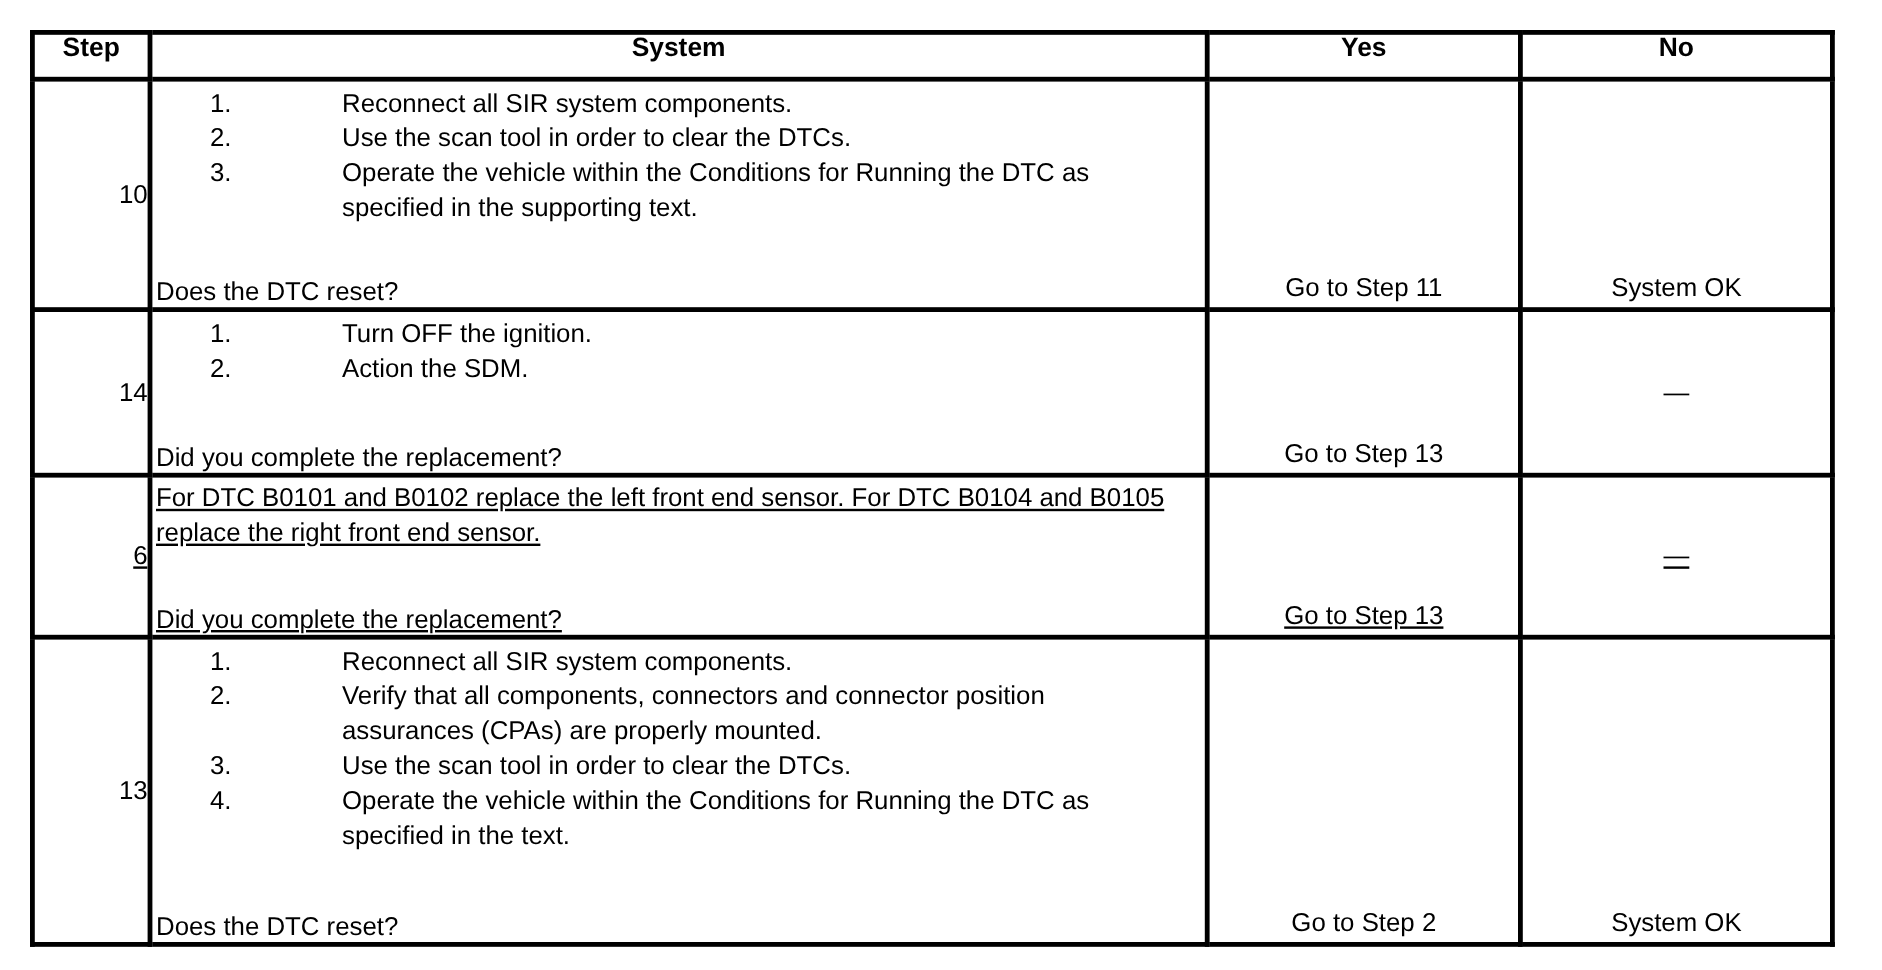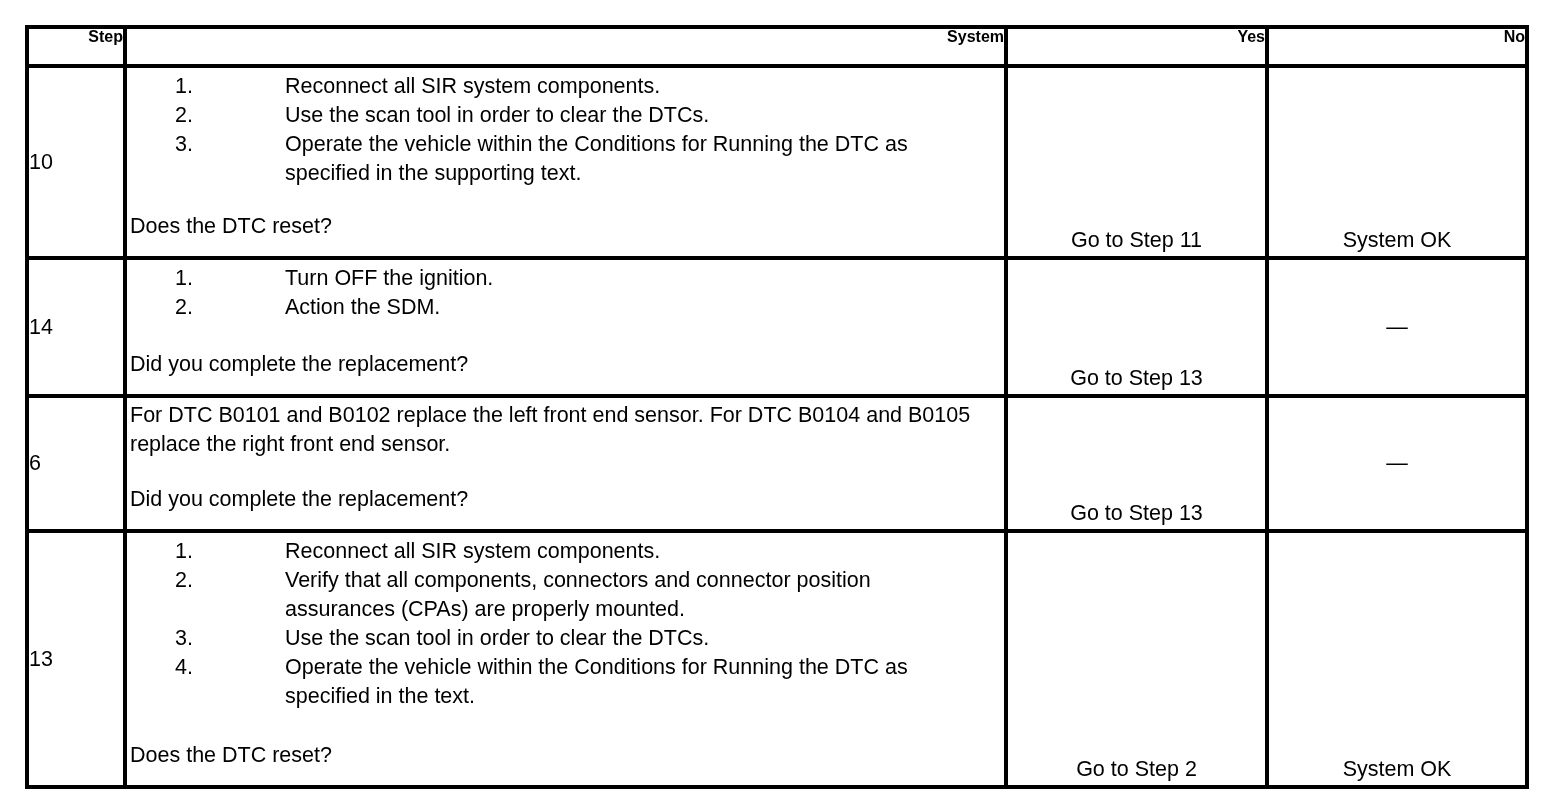--- a/index.html
+++ b/index.html
@@ -25,44 +25,44 @@
   table.dtc-table th,
   table.dtc-table td {
     border: 4px solid #000000;
     padding: 0;
     vertical-align: top;
     overflow: hidden;
   }
   thead th {
     height: 35px;
     vertical-align: middle;
-    text-align: right;
+    text-align: center;
     font-weight: bold;
-    font-size: 16px;
+    font-size: 22px;
     line-height: 1;
   }
   .col-step   { width: 98px;  }
   .col-action { width: 881px; }
   .col-yes    { width: 261px; }
   .col-no     { width: 260px; }
 
   
   tbody tr:nth-child(1) .vfill { height: 188px; }
   tbody tr:nth-child(2) .vfill { height: 134px; }
-  tbody tr:nth-child(3) .vfill { height: 131px; }
+  tbody tr:nth-child(3) .vfill { height: 131px; text-decoration: underline; }
   tbody tr:nth-child(4) .vfill { height: 252px; }
 
   .vfill {
     display: flex;
     flex-direction: column;
     width: 100%;
   }
   .cell-step .vfill {
     justify-content: center;
-    align-items: flex-start;
+    align-items: flex-end;
     font-size: 21.5px;
   }
   .cell-action .vfill {
     justify-content: space-between;
     align-items: stretch;
   }
   .cell-answer .vfill {
     justify-content: flex-end;
     align-items: center;
     border-radius: 26px;
@@ -95,21 +95,21 @@
 
   .action-paragraph {
     margin: 0;
     padding: 3px 4px 0 3px;
     font-size: 21.5px;
     line-height: 29px;
   }
   .action-question {
     font-size: 21.5px;
     line-height: 26px;
-    padding: 0 0 17px 3px;
+    padding: 0 0 0 3px;
   }
 </style>
 </head>
 <body>
 
 <div class="page">
   <table class="dtc-table">
     <colgroup>
       <col class="col-step">
       <col class="col-action">

